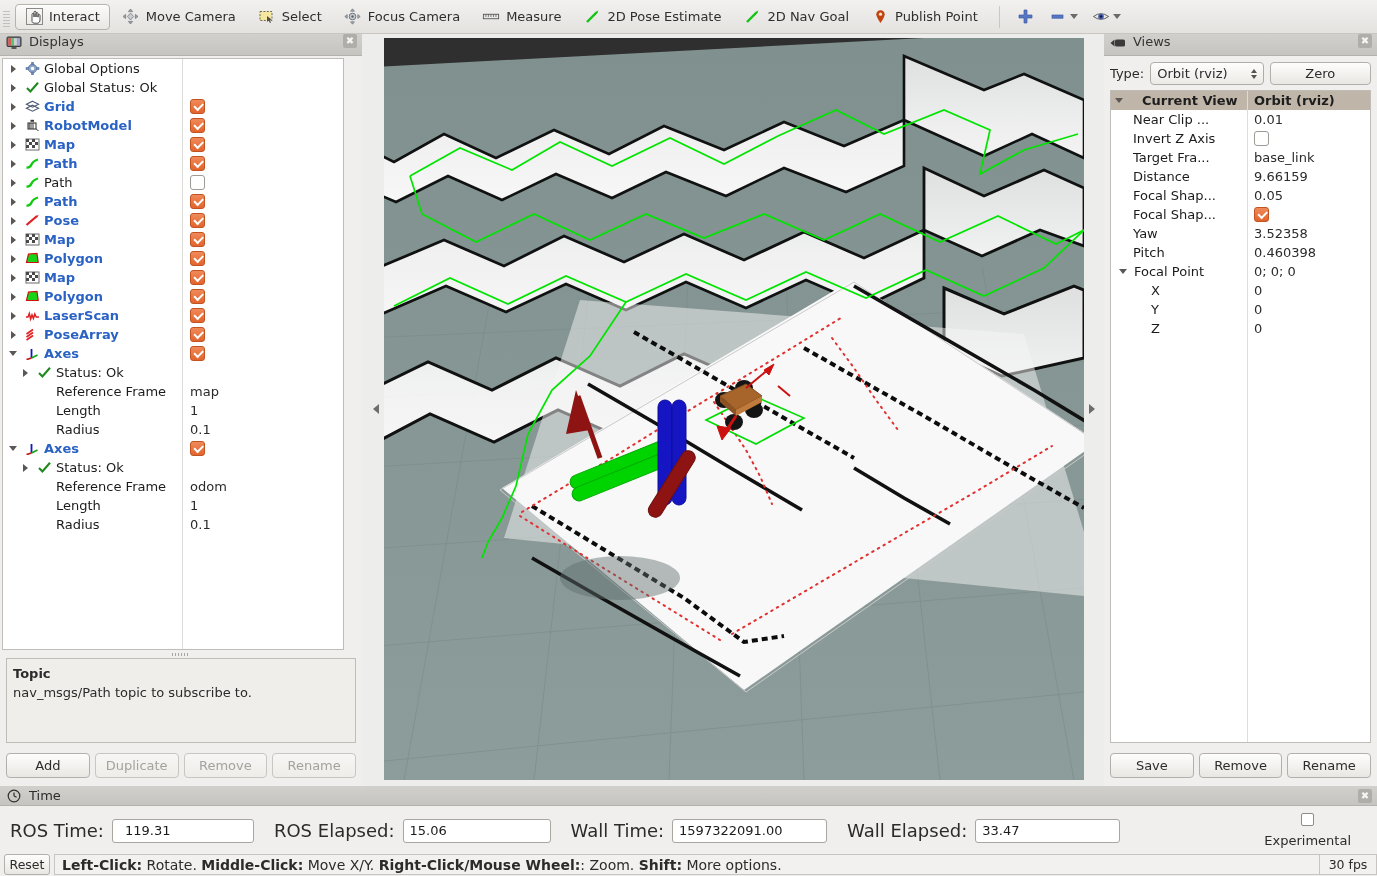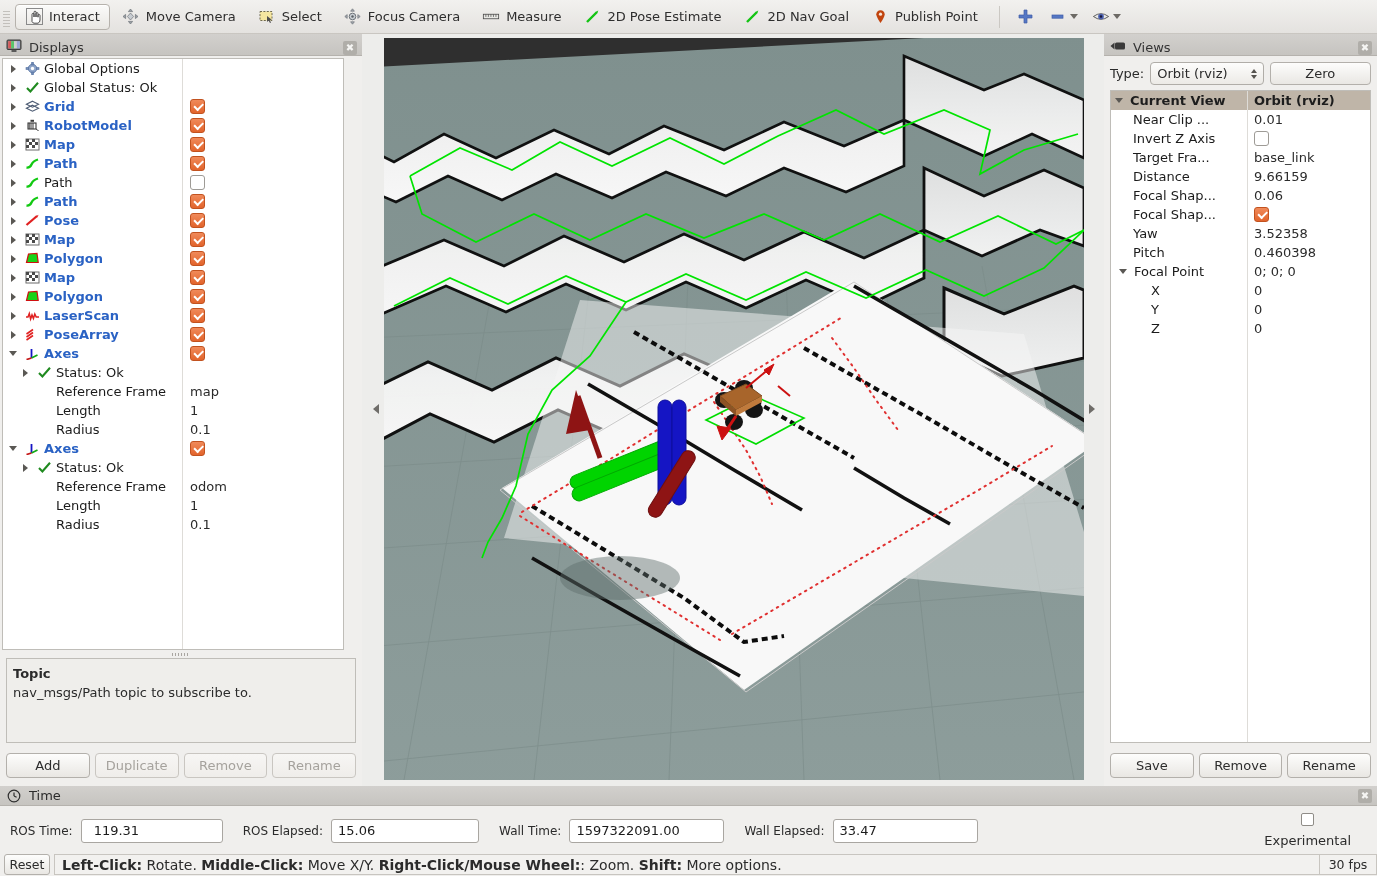--- a/index.html
+++ b/index.html
@@ -44,21 +44,21 @@
 
   
   .displays-panel {
     position:absolute; left:0; top:34px; width:362px; height:752px;
     background:#f0efed;
     display:flex; flex-direction:column;
   }
   .panel-title {
     height:22px; background:linear-gradient(to bottom,#d2d0cd,#c6c4c0);
     border-bottom:1px solid #b5b2ad;
-    display:flex; align-items:flex-end; padding:0 5px; gap:6px;
+    display:flex; align-items:flex-start; padding:0 5px; gap:6px;
     font-size:13px; color:#343434;
   }
   .panel-title .ttl { flex:1; }
   .close-x {
     width:14px;height:14px;border-radius:2px;
     background:#b0aea9;color:#f5f5f3;font-size:10px;line-height:14px;text-align:center;
     font-family:"DejaVu Sans",sans-serif;
   }
   .tree-wrap {
     margin:2px 18px 0 2px; flex:1; background:#ffffff;
@@ -137,35 +137,35 @@
   .combo .spin { margin-left:auto; display:flex;flex-direction:column;gap:2px;align-items:center;}
   .combo .spin i { display:block;width:0;height:0;border-left:3.5px solid transparent;border-right:3.5px solid transparent;}
   .combo .spin i.up{ border-bottom:4px solid #55534f;}
   .combo .spin i.dn{ border-top:4px solid #55534f;}
   .zero-btn { width:84px; height:23px; }
   .views-tree {
     margin:0 6px; flex:1; background:#fff; border:1px solid #bfbdb8; position:relative; overflow:hidden;
   }
   .views-tree .colsplit{ position:absolute; left:136px; top:0;bottom:0;width:1px;background:#dedcd8;}
   .vhead { height:19px; display:flex; align-items:center; background:#bfb5a8; font-weight:bold; color:#1d1d1d;}
-  .vhead .c1{ width:136px; display:flex;align-items:center;gap:4px;padding-left:4px;}
+  .vhead .c1{ width:136px; display:flex;align-items:center;gap:16px;padding-left:4px;}
   .vhead .c2{ flex:1; padding-left:7px;}
   .vrow { height:19px; display:flex; align-items:center; font-size:13px;}
   .vrow .c1 { width:136px; padding-left:22px; color:#1b1b1b; white-space:nowrap; overflow:hidden;}
   .vrow .c1.lvl2 { padding-left:40px;}
   .vrow .c1.withar{ padding-left:8px; display:flex;align-items:center;gap:4px;}
   .vrow .c2 { flex:1; padding-left:7px; display:flex; align-items:center;}
   .vp-buttons { display:flex; gap:5px; padding:10px 6px 8px 6px; }
 
   
   .time-panel { position:absolute; left:0; top:786px; width:1377px; height:90px; background:#f0efed; }
   .time-title { height:20px; background:linear-gradient(to bottom,#d2d0cd,#c6c4c0);
     border-bottom:1px solid #b5b2ad; display:flex;align-items:center;padding:0 5px;gap:6px;font-size:13px;}
   .time-row { display:flex; align-items:center; gap:8px; padding:7px 10px 0 10px; }
-  .time-lbl { font-size:12px; white-space:nowrap;text-align:center; }
+  .time-lbl { font-size:18px; white-space:nowrap;text-align:center; }
   .time-field {
     height:24px; border:1px solid #a9a6a1; border-radius:3px; background:#fff;
     display:flex; align-items:center; padding:0 6px; font-size:13px; color:#1b1b1b;
   }
   .f-small { width:142px;padding-left:12px; }
   .f-mid { width:148px; }
   .f-big { width:155px; }
   .f-last { width:145px; }
   .exp-wrap { margin-left:auto; display:flex; align-items:center; gap:7px; padding-right:16px;flex-direction:column;}
   .cb-plain { width:13px;height:13px;border:1px solid #8f8c87;background:#fff;border-radius:2px;}
@@ -876,21 +876,21 @@
           <div class="vrow">
             <div class="c1">Target Fra...</div>
             <div class="c2">base_link</div>
           </div>
           <div class="vrow">
             <div class="c1">Distance</div>
             <div class="c2">9.66159</div>
           </div>
           <div class="vrow">
             <div class="c1">Focal Shap...</div>
-            <div class="c2">0.06</div>
+            <div class="c2">0.05</div>
           </div>
           <div class="vrow">
             <div class="c1">Focal Shap...</div>
             <div class="c2">
               <span class="cb"></span>
             </div>
           </div>
           <div class="vrow">
             <div class="c1">Yaw</div>
             <div class="c2">3.52358</div>

